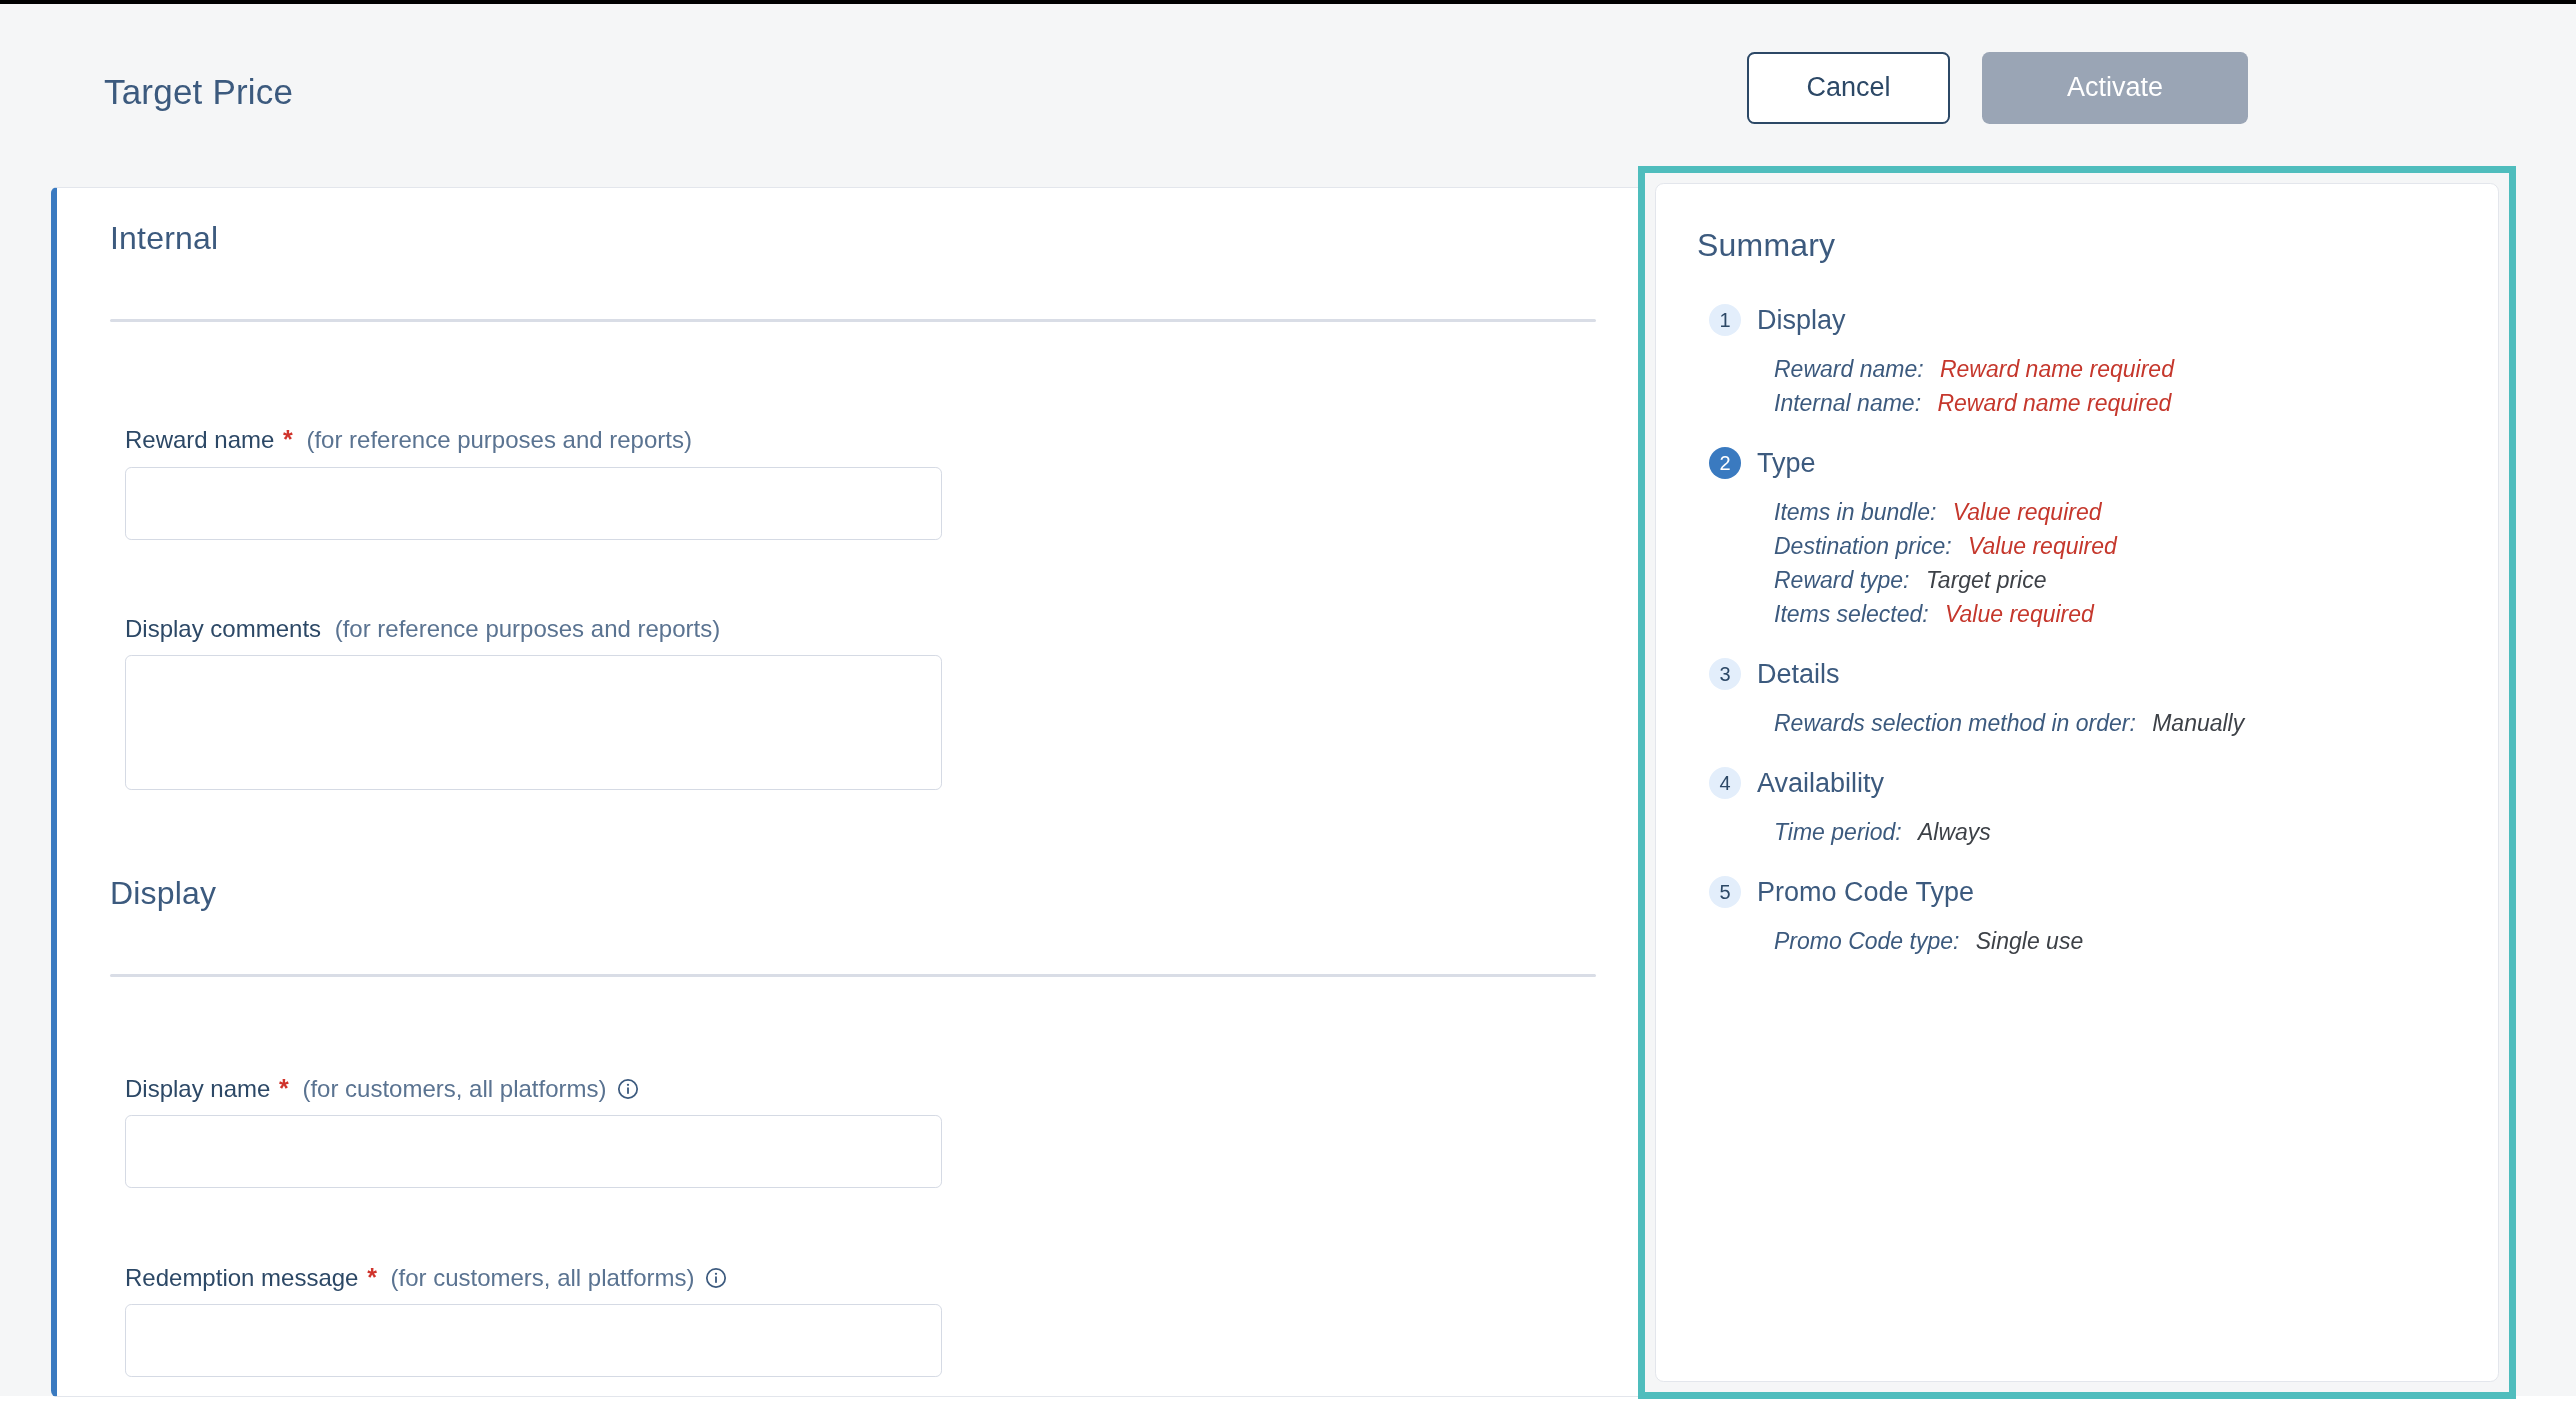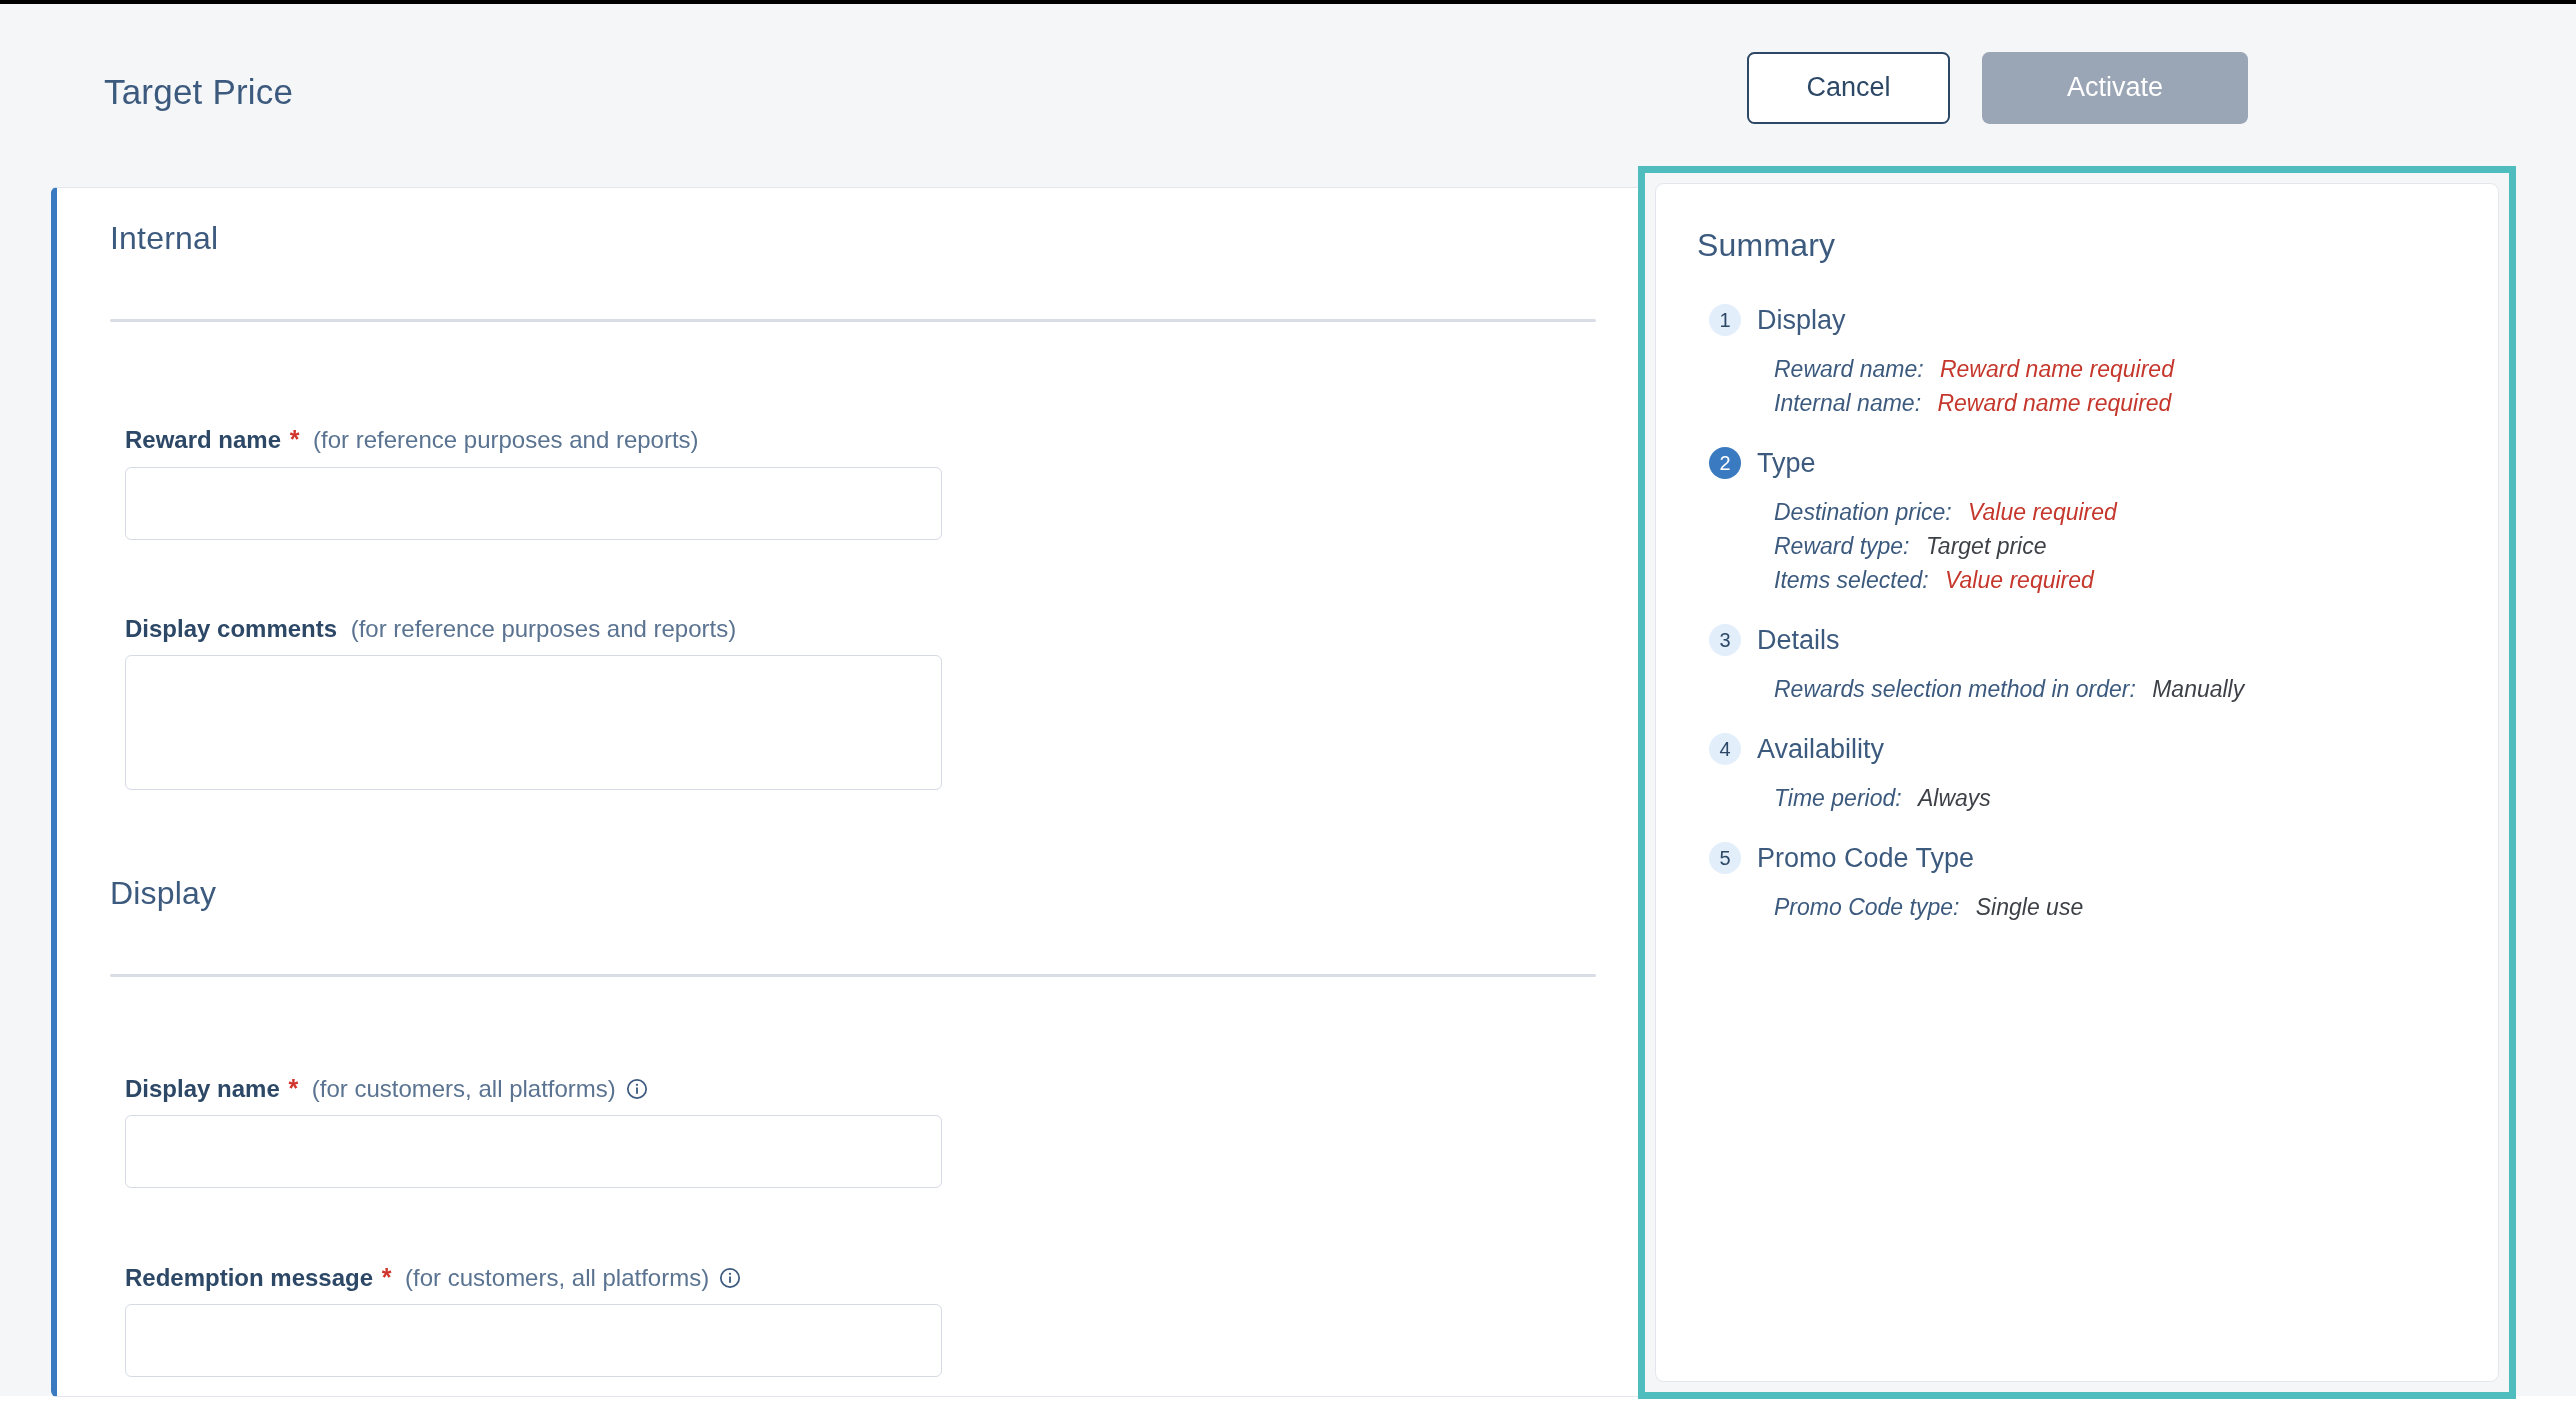--- a/index.html
+++ b/index.html
@@ -121,21 +121,21 @@
 
   .field-label {
     position: absolute;
     font-size: 24px;
     white-space: nowrap;
     display: flex;
     align-items: center;
     gap: 0;
   }
   .field-label .lbl-main {
-    font-weight: 700;
+    font-weight: 400;
     color: #2c4866;
   }
   .field-label .lbl-req {
     color: #d0342c;
     font-weight: 700;
     font-size: 25px;
     margin-left: 8.7px;
     line-height: 1;
   }
   .field-label .lbl-hint {
@@ -370,20 +370,24 @@
           </div>
         </div>
 
         <div class="step-block">
           <div class="step-head">
             <div class="step-badge active">2</div>
             <div class="step-name">Type</div>
           </div>
           <div class="step-rows">
             <div class="step-row">
+              <span class="row-label">Items in bundle:</span>
+              <span class="row-value error">Value required</span>
+            </div>
+            <div class="step-row">
               <span class="row-label">Destination price:</span>
               <span class="row-value error">Value required</span>
             </div>
             <div class="step-row">
               <span class="row-label">Reward type:</span>
               <span class="row-value ok">Target price</span>
             </div>
             <div class="step-row">
               <span class="row-label">Items selected:</span>
               <span class="row-value error">Value required</span>

